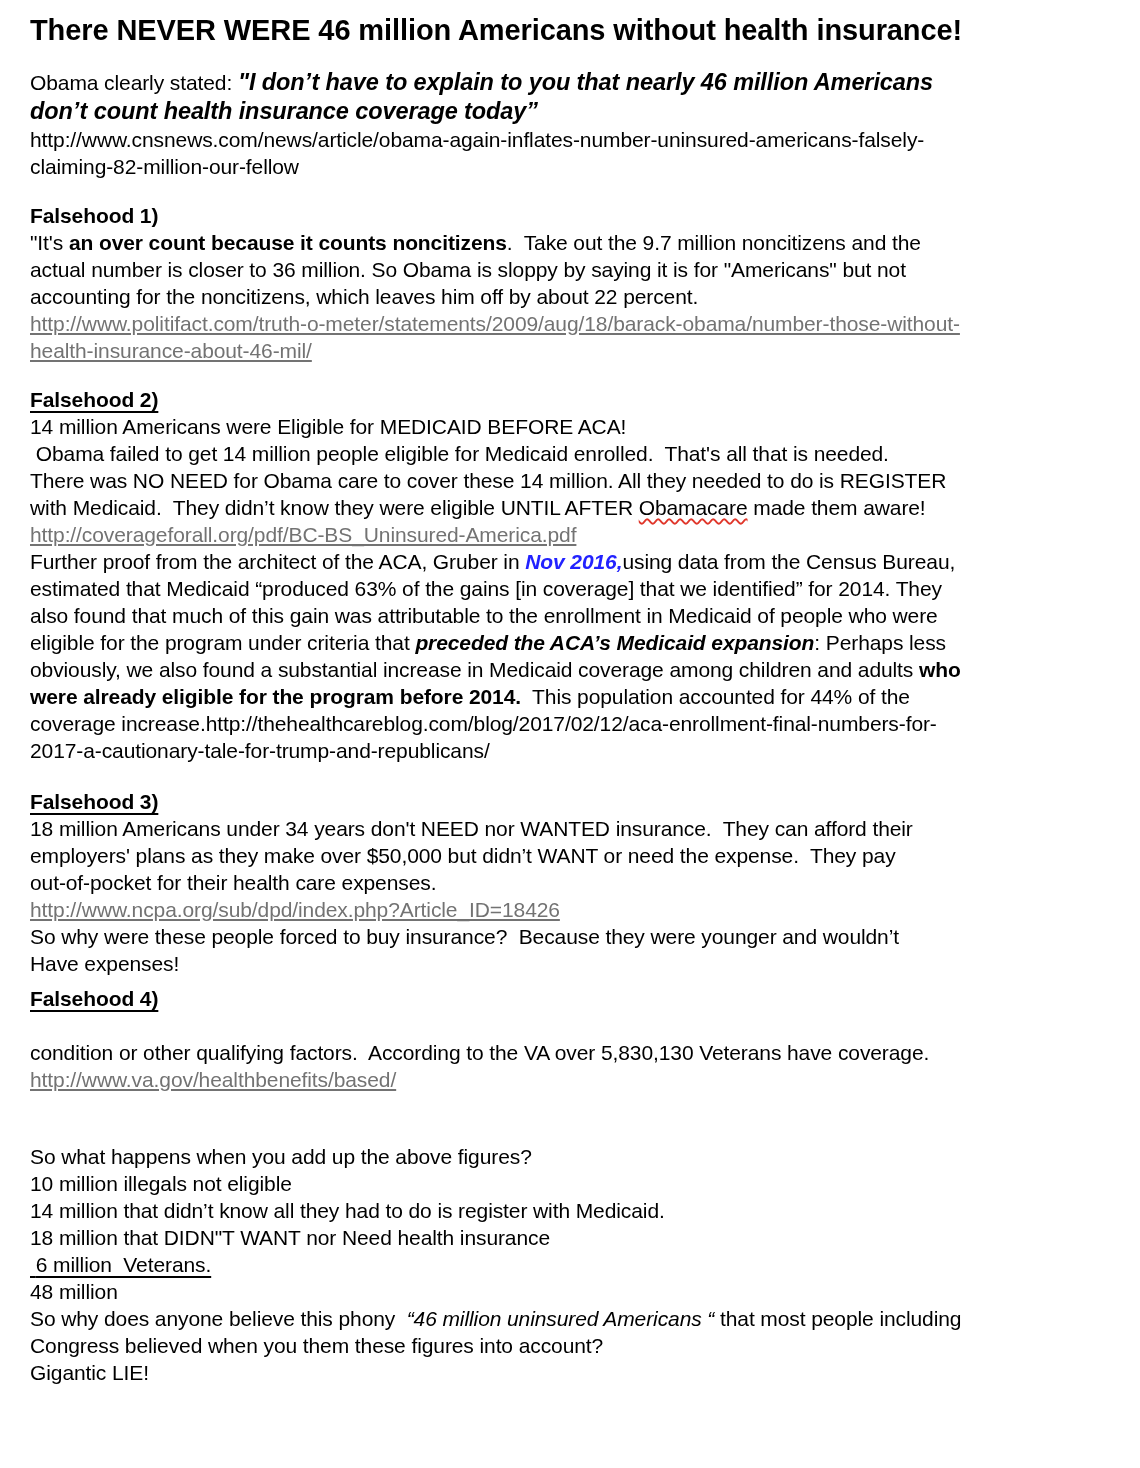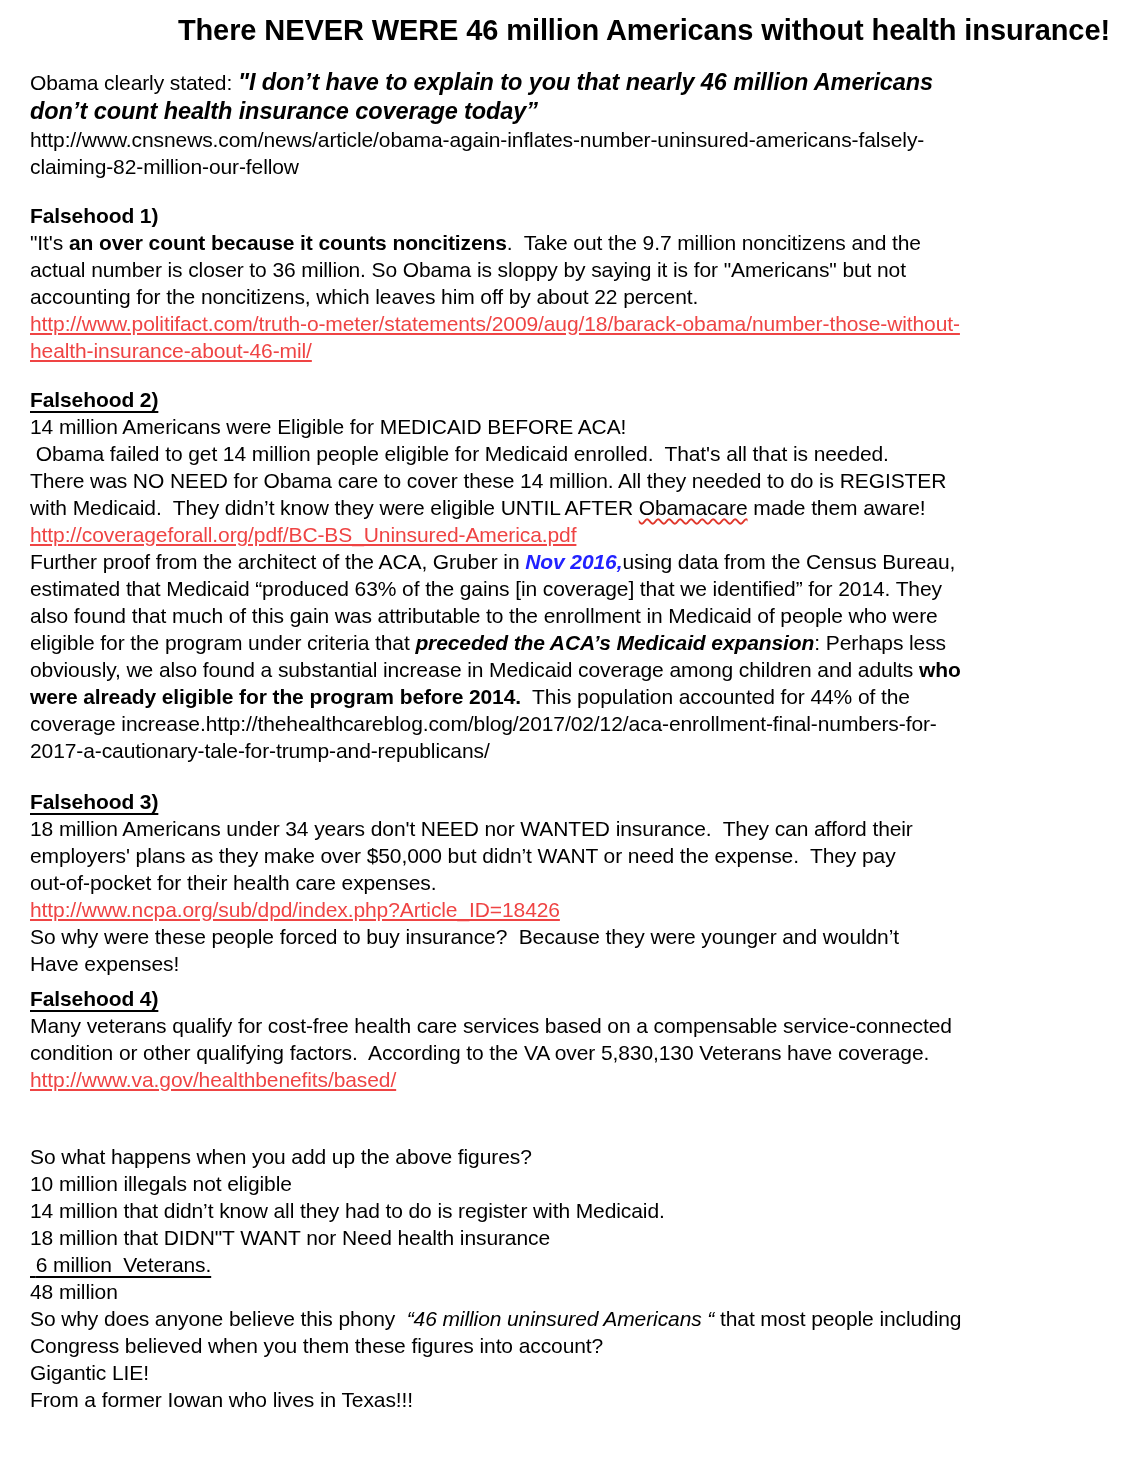--- a/index.html
+++ b/index.html
@@ -18,34 +18,34 @@
     letter-spacing: -0.1px;
   }
   #doc {
     padding: 12px 30px 0 30px;
   }
   .block {
     margin: 0;
     white-space: pre-wrap;
   }
   .title {
-    text-align: right;
+    text-align: left;
     font-weight: bold;
     font-size: 29px;
     line-height: 36px;
   }
   .quote {
     line-height: 29px;
   }
   .r-b { font-weight: bold; }
   .r-i { font-style: italic; }
   .r-u { text-decoration: underline; text-underline-offset: 4px; }
   .r-big { font-size: 23.5px; }
   .r-link {
-    color: #ef4444;
+    color: #737373;
     text-decoration: underline;
     cursor: pointer;
   }
   .r-blue { color: #2222ff; margin-top: 16px; }
   .r-sq {
     text-decoration-line: underline;
     text-decoration-style: wavy;
     text-decoration-color: #e0362a;
     text-decoration-thickness: 2px;
     text-underline-offset: 3px;
@@ -54,16 +54,16 @@
 </head>
 <body>
 
 <div id="doc">
     <div class="block title"><span>There NEVER WERE 46 million Americans without health insurance!</span></div>
     <div class="block quote" style="margin-top: 20px;"><span>Obama clearly stated: </span><span class="r-b r-i r-big">"I don’t have to explain to you that nearly 46 million Americans</span><br><span class="r-b r-i r-big">don’t count health insurance coverage today”</span></div>
     <div class="block"><span>http://www.cnsnews.com/news/article/obama-again-inflates-number-uninsured-americans-falsely-</span><br><span>claiming-82-million-our-fellow</span></div>
     <div class="block" style="margin-top: 22px;"><span class="r-b">Falsehood 1)</span><br><span>"It's </span><span class="r-b">an over count because it counts noncitizens</span><span>.  Take out the 9.7 million noncitizens and the</span><br><span>actual number is closer to 36 million. So Obama is sloppy by saying it is for "Americans" but not</span><br><span>accounting for the noncitizens, which leaves him off by about 22 percent.</span><br><span class="r-link">http://www.politifact.com/truth-o-meter/statements/2009/aug/18/barack-obama/number-those-without-</span><br><span class="r-link">health-insurance-about-46-mil/</span></div>
     <div class="block" style="margin-top: 22px;"><span class="r-b r-u">Falsehood 2)</span><br><span>14 million Americans were Eligible for MEDICAID BEFORE ACA!</span><br><span> Obama failed to get 14 million people eligible for Medicaid enrolled.  That's all that is needed.</span><br><span>There was NO NEED for Obama care to cover these 14 million. All they needed to do is REGISTER</span><br><span>with Medicaid.  They didn’t know they were eligible UNTIL AFTER </span><span class="r-sq">Obamacare</span><span> made them aware!</span><br><span class="r-link">http://coverageforall.org/pdf/BC-BS_Uninsured-America.pdf</span><br><span>Further proof from the architect of the ACA, Gruber in </span><span class="r-b r-i r-blue">Nov 2016,</span><span>using data from the Census Bureau,</span><br><span>estimated that Medicaid “produced 63% of the gains [in coverage] that we identified” for 2014. They</span><br><span>also found that much of this gain was attributable to the enrollment in Medicaid of people who were</span><br><span>eligible for the program under criteria that </span><span class="r-b r-i">preceded the ACA’s Medicaid expansion</span><span>: Perhaps less</span><br><span>obviously, we also found a substantial increase in Medicaid coverage among children and adults </span><span class="r-b">who</span><br><span class="r-b">were already eligible for the program before 2014.</span><span>  This population accounted for 44% of the</span><br><span>coverage increase.http://thehealthcareblog.com/blog/2017/02/12/aca-enrollment-final-numbers-for-</span><br><span>2017-a-cautionary-tale-for-trump-and-republicans/</span></div>
     <div class="block" style="margin-top: 24px;"><span class="r-b r-u">Falsehood 3)</span><br><span>18 million Americans under 34 years don't NEED nor WANTED insurance.  They can afford their</span><br><span>employers' plans as they make over $50,000 but didn’t WANT or need the expense.  They pay</span><br><span>out-of-pocket for their health care expenses.</span><br><span class="r-link">http://www.ncpa.org/sub/dpd/index.php?Article_ID=18426</span><br><span>So why were these people forced to buy insurance?  Because they were younger and wouldn’t</span><br><span>Have expenses!</span></div>
-    <div class="block" style="margin-top: 8px;"><span class="r-b r-u">Falsehood 4)</span><br><span>Many veterans qualify for cost-free health care services based on a compensable service-connected</span><br><span>condition or other qualifying factors.  According to the VA over 5,830,130 Veterans have coverage.</span><br><span class="r-link">http://www.va.gov/healthbenefits/based/</span></div>
+    <div class="block" style="margin-top: 8px;"><span class="r-b r-u">Falsehood 4)</span><br><br><span>condition or other qualifying factors.  According to the VA over 5,830,130 Veterans have coverage.</span><br><span class="r-link">http://www.va.gov/healthbenefits/based/</span></div>
     <div class="block" style="margin-top: 50px;"><span>So what happens when you add up the above figures?</span><br><span>10 million illegals not eligible</span><br><span>14 million that didn’t know all they had to do is register with Medicaid.</span><br><span>18 million that DIDN"T WANT nor Need health insurance</span><br><span class="r-u"> 6 million  Veterans.</span><br><span>48 million</span></div>
-    <div class="block" style=""><span>So why does anyone believe this phony  </span><span class="r-i">“46 million uninsured Americans “</span><span> that most people including</span><br><span>Congress believed when you them these figures into account?</span><br><span>Gigantic LIE!</span><br><span>From a former Iowan who lives in Texas!!!</span></div>
+    <div class="block" style=""><span>So why does anyone believe this phony  </span><span class="r-i">“46 million uninsured Americans “</span><span> that most people including</span><br><span>Congress believed when you them these figures into account?</span><br><span>Gigantic LIE!</span><br></div>
   </div>
 
 </body></html>

